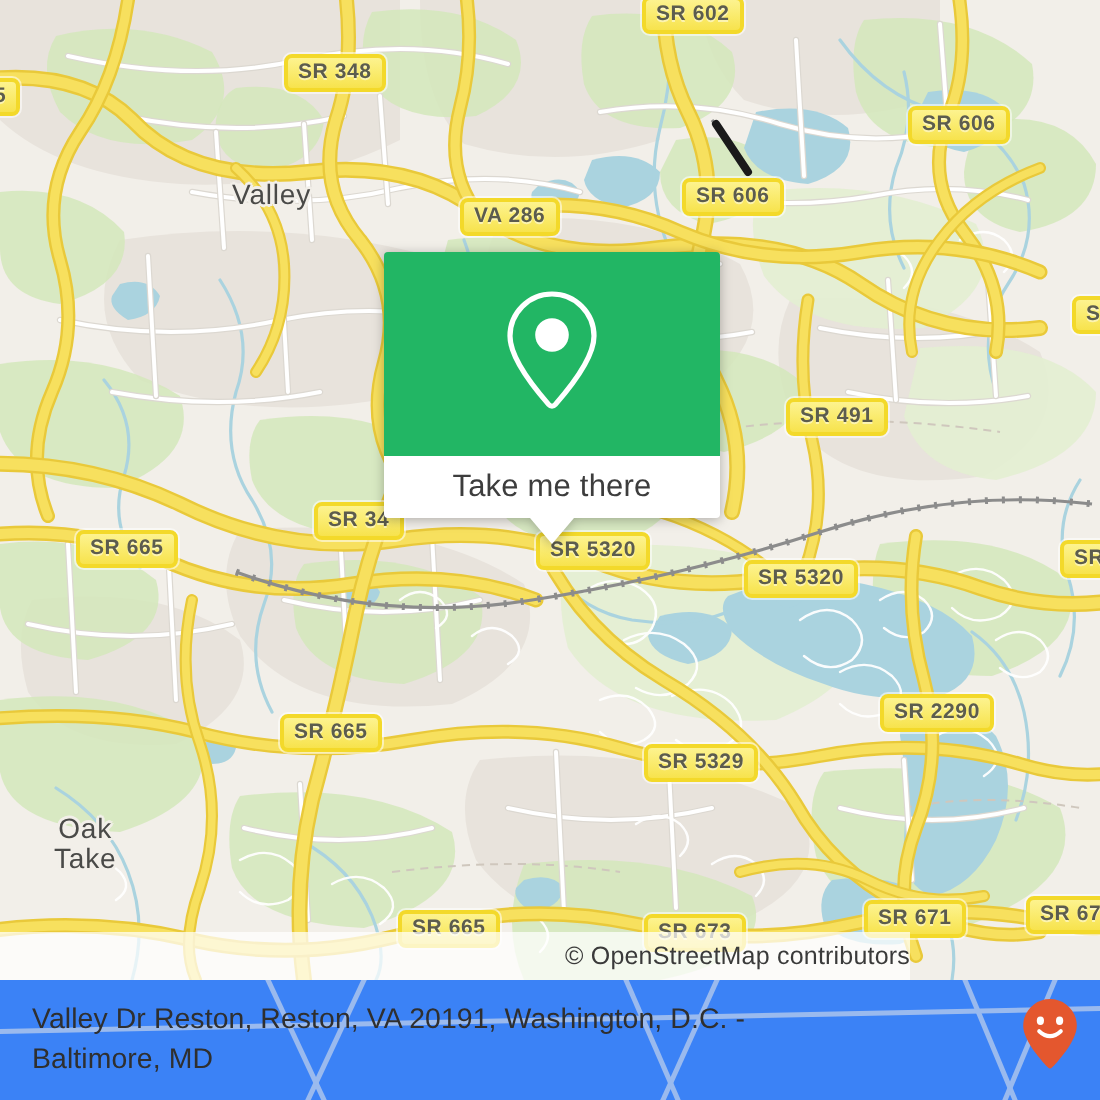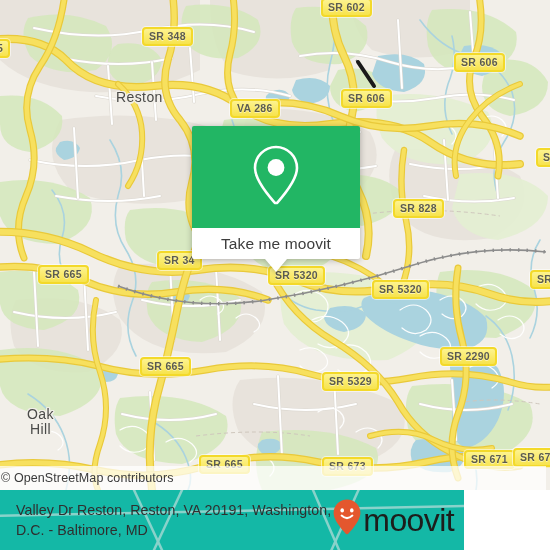--- a/index.html
+++ b/index.html
@@ -42,24 +42,24 @@
     white-space:pre;
     text-align:center;
     line-height:15px;
     text-shadow:
       -1.5px 0 #f2efe9, 1.5px 0 #f2efe9, 0 -1.5px #f2efe9, 0 1.5px #f2efe9,
       -1px -1px #f2efe9, 1px -1px #f2efe9, -1px 1px #f2efe9, 1px 1px #f2efe9;
   }
 
   
   #attribution{
-    position:absolute;left:0;top:466px;width:546px;height:24px;
+    position:absolute;left:0;top:466px;width:455px;height:24px;
     background:rgba(255,255,255,.72);
     display:flex;align-items:center;
-    box-sizing:border-box;padding-left:1px;
+    box-sizing:border-box;padding-left:1px;justify-content:flex-end;
   }
   #attribution span{font-size:12.5px;color:#3a3a3a;letter-spacing:.1px;}
 
   
   #popup{
     position:absolute;left:192px;top:126px;width:168px;
     filter:drop-shadow(0 1px 3px rgba(0,0,0,.28));
   }
   #popup-head{
     background:#22b664;height:102px;width:100%;
@@ -75,22 +75,22 @@
   #popup-tail{
     position:absolute;left:50%;top:133px;margin-left:-11px;
     width:0;height:0;
     border-left:11px solid transparent;
     border-right:11px solid transparent;
     border-top:13px solid #ffffff;
   }
 
   
   #bottom-bar{
-    position:absolute;left:0;top:490px;width:464px;height:60px;
-    background:#14b8a6;overflow:hidden;
+    position:absolute;left:0;top:490px;width:550px;height:60px;
+    background:#3b82f6;overflow:hidden;
   }
   #bottom-watermark{position:absolute;left:0;top:-20px;width:550px;height:100px;opacity:.55;}
   #bottom-inner{
     position:relative;width:100%;height:100%;
     display:flex;align-items:center;justify-content:space-between;
     box-sizing:border-box;padding:0 6px 0 16px;
   }
   #bottom-title{
     font-size:14.2px;color:#2f2f2f;line-height:20px;max-width:405px;letter-spacing:.05px;
   }
@@ -350,60 +350,60 @@
 
       <g>
         <path class="rail" d="M118 286 Q190 312 266 300 Q342 288 410 266 Q478 244 546 252"></path>
         <path class="railtick" d="M118 286 Q190 312 266 300 Q342 288 410 266 Q478 244 546 252"></path>
         <path class="rail" d="M356 60 L374 84"></path>
         <path stroke="#1a1a1a" stroke-width="4" fill="none" stroke-linecap="round" d="M358 62 L374 86"></path>
       </g>
 
     </svg>
 
-    <div class="place-label" style="left:116px;top:90px;">Reston</div>
+    <div class="place-label" style="left:116px;top:90px;">Valley</div>
     <div class="place-label" style="left:27px;top:407px;">Oak
-Hill</div>
+Take</div>
 
     <div class="shield" style="left:142px;top:27px;">SR 348</div>
     <div class="shield" style="left:321px;top:-2px;">SR 602</div>
     <div class="shield" style="left:341px;top:89px;">SR 606</div>
     <div class="shield" style="left:454px;top:53px;">SR 606</div>
     <div class="shield" style="left:230px;top:99px;text-align:center;">VA 286</div>
-    <div class="shield" style="left:393px;top:199px;">SR 828</div>
+    <div class="shield" style="left:393px;top:199px;">SR 491</div>
     <div class="shield" style="left:38px;top:265px;">SR 665</div>
     <div class="shield" style="left:157px;top:251px;">SR 34</div>
     <div class="shield" style="left:268px;top:266px;">SR 5320</div>
     <div class="shield" style="left:372px;top:280px;">SR 5320</div>
     <div class="shield" style="left:140px;top:357px;">SR 665</div>
     <div class="shield" style="left:322px;top:372px;">SR 5329</div>
     <div class="shield" style="left:440px;top:347px;">SR 2290</div>
     <div class="shield" style="left:199px;top:455px;">SR 665</div>
     <div class="shield" style="left:322px;top:457px;">SR 673</div>
-    <div class="shield" style="left:464px;top:450px;text-align:center;">SR 671</div>
+    <div class="shield" style="left:432px;top:450px;text-align:center;">SR 671</div>
     <div class="shield" style="left:-10px;top:39px;">5</div>
     <div class="shield" style="left:536px;top:148px;">SR 6</div>
     <div class="shield" style="left:530px;top:270px;">SR 5</div>
     <div class="shield" style="left:513px;top:448px;">SR 673</div>
 
     <div id="attribution">
       <span>© OpenStreetMap contributors</span>
     </div>
 
     <div id="popup">
       <div id="popup-head">
         <span>
           <svg width="54" height="64" viewBox="0 0 54 64" aria-hidden="true">
             <path d="M27 4 C15.4 4 6 13.4 6 25 C6 36 19 52 25.4 59.3 a2.1 2.1 0 0 0 3.2 0 C35 52 48 36 48 25 C48 13.4 38.6 4 27 4 Z" fill="none" stroke="#ffffff" stroke-width="2.6" stroke-linejoin="round"></path>
             <circle cx="27" cy="24.5" r="8.4" fill="#ffffff"></circle>
           </svg>
         </span>
       </div>
       <div id="popup-foot">
-        <span>Take me moovit</span>
+        <span>Take me there</span>
       </div>
       <div id="popup-tail"></div>
     </div>
 
   </div>
 
   <div id="bottom-bar">
     <svg id="bottom-watermark" viewBox="0 0 550 100" preserveAspectRatio="none">
       <g fill="none" stroke="#e9e9e9" stroke-width="2.5">
         <path d="M120 -10 L176 110"></path>
@@ -419,18 +419,17 @@
       <div id="bottom-title">Valley Dr Reston, Reston, VA 20191, Washington, D.C. - Baltimore, MD</div>
       <div id="logo">
         <span>
           <svg width="30" height="40" viewBox="0 0 30 40" aria-hidden="true">
             <path d="M15 1.5 C7.6 1.5 1.6 7.5 1.6 14.9 C1.6 22.8 11.9 33.6 14 35.8 a1.4 1.4 0 0 0 2 0 C18.1 33.6 28.4 22.8 28.4 14.9 C28.4 7.5 22.4 1.5 15 1.5 Z" fill="#e4572e"></path>
             <ellipse cx="10.2" cy="12.4" rx="1.8" ry="2.1" fill="#ffffff"></ellipse>
             <ellipse cx="19.8" cy="12.4" rx="1.8" ry="2.1" fill="#ffffff"></ellipse>
             <path d="M9.6 17.6 q5.4 5 10.8 0" fill="none" stroke="#ffffff" stroke-width="2" stroke-linecap="round"></path>
           </svg>
         </span>
-        <span id="logo-word">moovit</span>
       </div>
     </div>
   </div>
 
 </div>
 
 </body></html>

